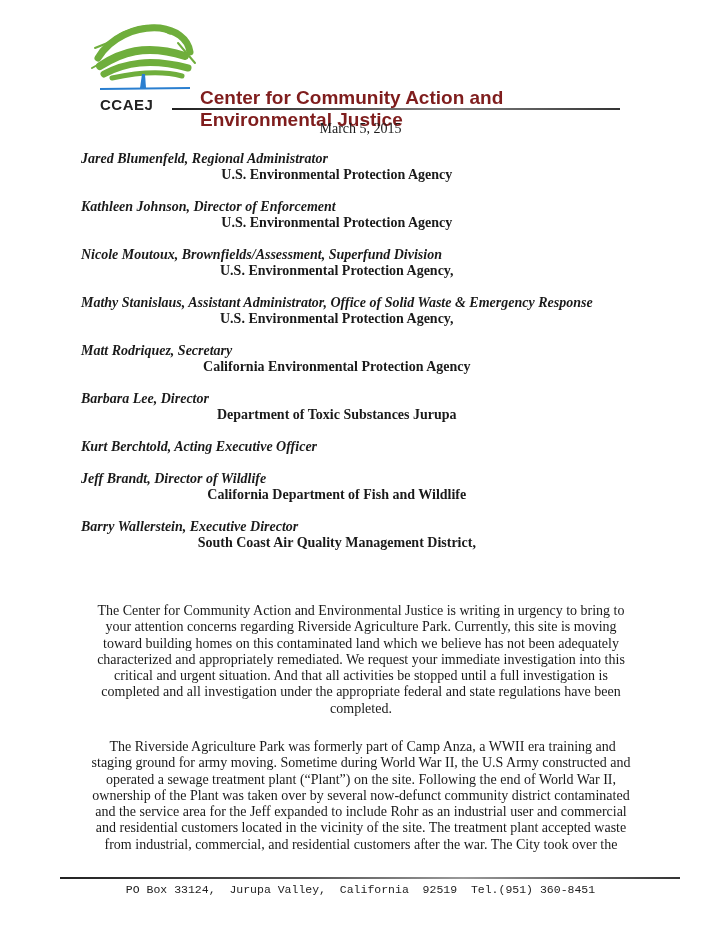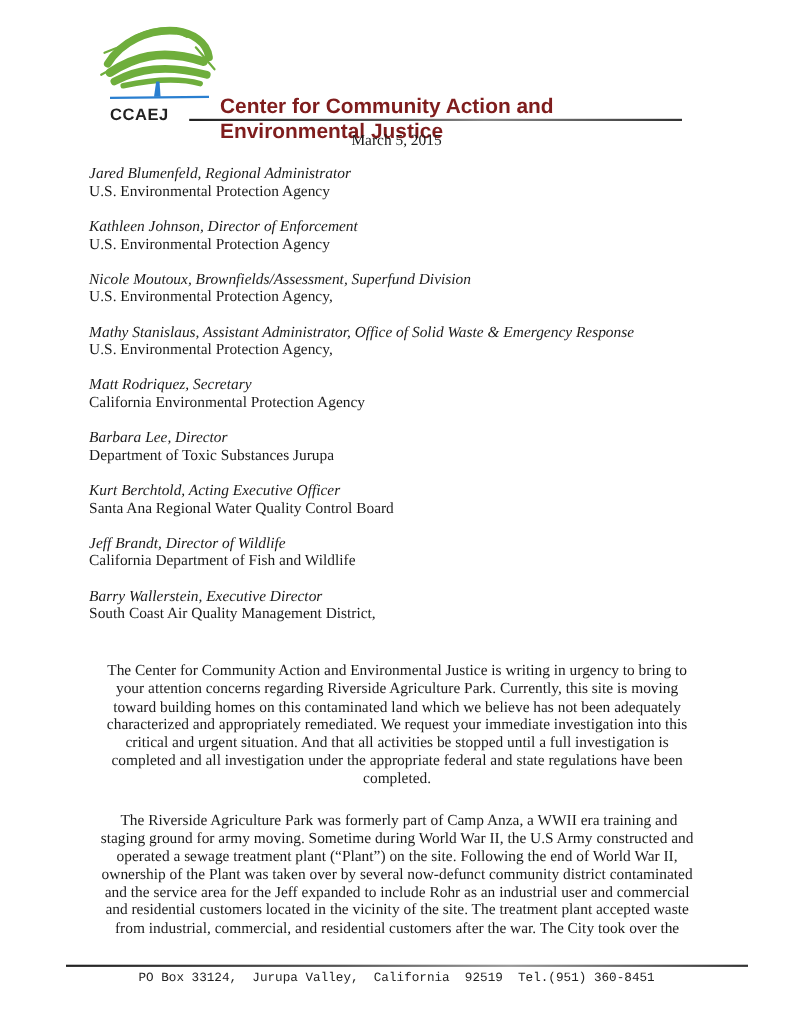--- a/index.html
+++ b/index.html
@@ -6,24 +6,24 @@
   body { width: 721px; height: 931px; position: relative; overflow: hidden; color: #1a1a1a; }
   .page { position: absolute; left: 0; top: 0; width: 633px; height: 931px; background: #fff; }
 
   .logo { position: absolute; left: 90px; top: 18px; width: 110px; height: 78px; }
   .org-abbr { position: absolute; left: 100px; top: 96px; font-family: "Liberation Sans", sans-serif; font-weight: bold; font-size: 15px; letter-spacing: 0.5px; color: #222; }
   .org-name { position: absolute; left: 200px; top: 87px; font-family: "Liberation Sans", sans-serif; font-weight: bold; font-size: 19px; color: #7f1d1d; }
   .header-rule { position: absolute; left: 172px; top: 108px; width: 448px; height: 2px; background: linear-gradient(90deg, #222 0%, #555 40%, #888 60%, #333 100%); }
 
   .date { position: absolute; left: 0; width: 721px; top: 121px; text-align: center; font-family: "Liberation Serif", serif; font-size: 14px; }
 
-  .recipients { position: absolute; left: 81px; top: 151px; font-family: "Liberation Serif", serif; font-size: 14px; line-height: 16px; }
+  .recipients { position: absolute; left: 81px; top: 151px; font-family: "Liberation Serif", serif; font-size: 14px; line-height: 16px; font-weight: bold; }
   .recipient { margin-bottom: 16px; }
   .recipient .rname { font-style: italic; display: block; }
-  .recipient .rorg { display: block; }
+  .recipient .rorg { display: block; text-align: center; }
 
   .body-text { position: absolute; left: 76px; width: 570px; font-family: "Liberation Serif", serif; font-size: 14px; line-height: 16.3px; text-align: center; }
   .p1 { top: 603px; }
   .p2 { top: 739px; }
 
   .footer-rule { position: absolute; left: 60px; top: 877px; width: 620px; height: 1.5px; background: linear-gradient(90deg, #222 0%, #555 40%, #999 65%, #333 100%); }
   .footer { position: absolute; left: 0; width: 721px; top: 883px; text-align: center; font-family: Liberation Mono, monospace; font-size: 11.5px; color: #222; }
 </style>
 </head>
 <body>
@@ -71,21 +71,20 @@
     <div class="recipient">
       <span class="rname">Matt Rodriquez, Secretary</span>
       <span class="rorg">California Environmental Protection Agency</span>
     </div>
     <div class="recipient">
       <span class="rname">Barbara Lee, Director</span>
       <span class="rorg">Department of Toxic Substances Jurupa</span>
     </div>
     <div class="recipient">
       <span class="rname">Kurt Berchtold, Acting Executive Officer</span>
-      <span class="rorg">Santa Ana Regional Water Quality Control Board</span>
     </div>
     <div class="recipient">
       <span class="rname">Jeff Brandt, Director of Wildlife</span>
       <span class="rorg">California Department of Fish and Wildlife</span>
     </div>
     <div class="recipient">
       <span class="rname">Barry Wallerstein, Executive Director</span>
       <span class="rorg">South Coast Air Quality Management District,</span>
     </div>
   </div>

